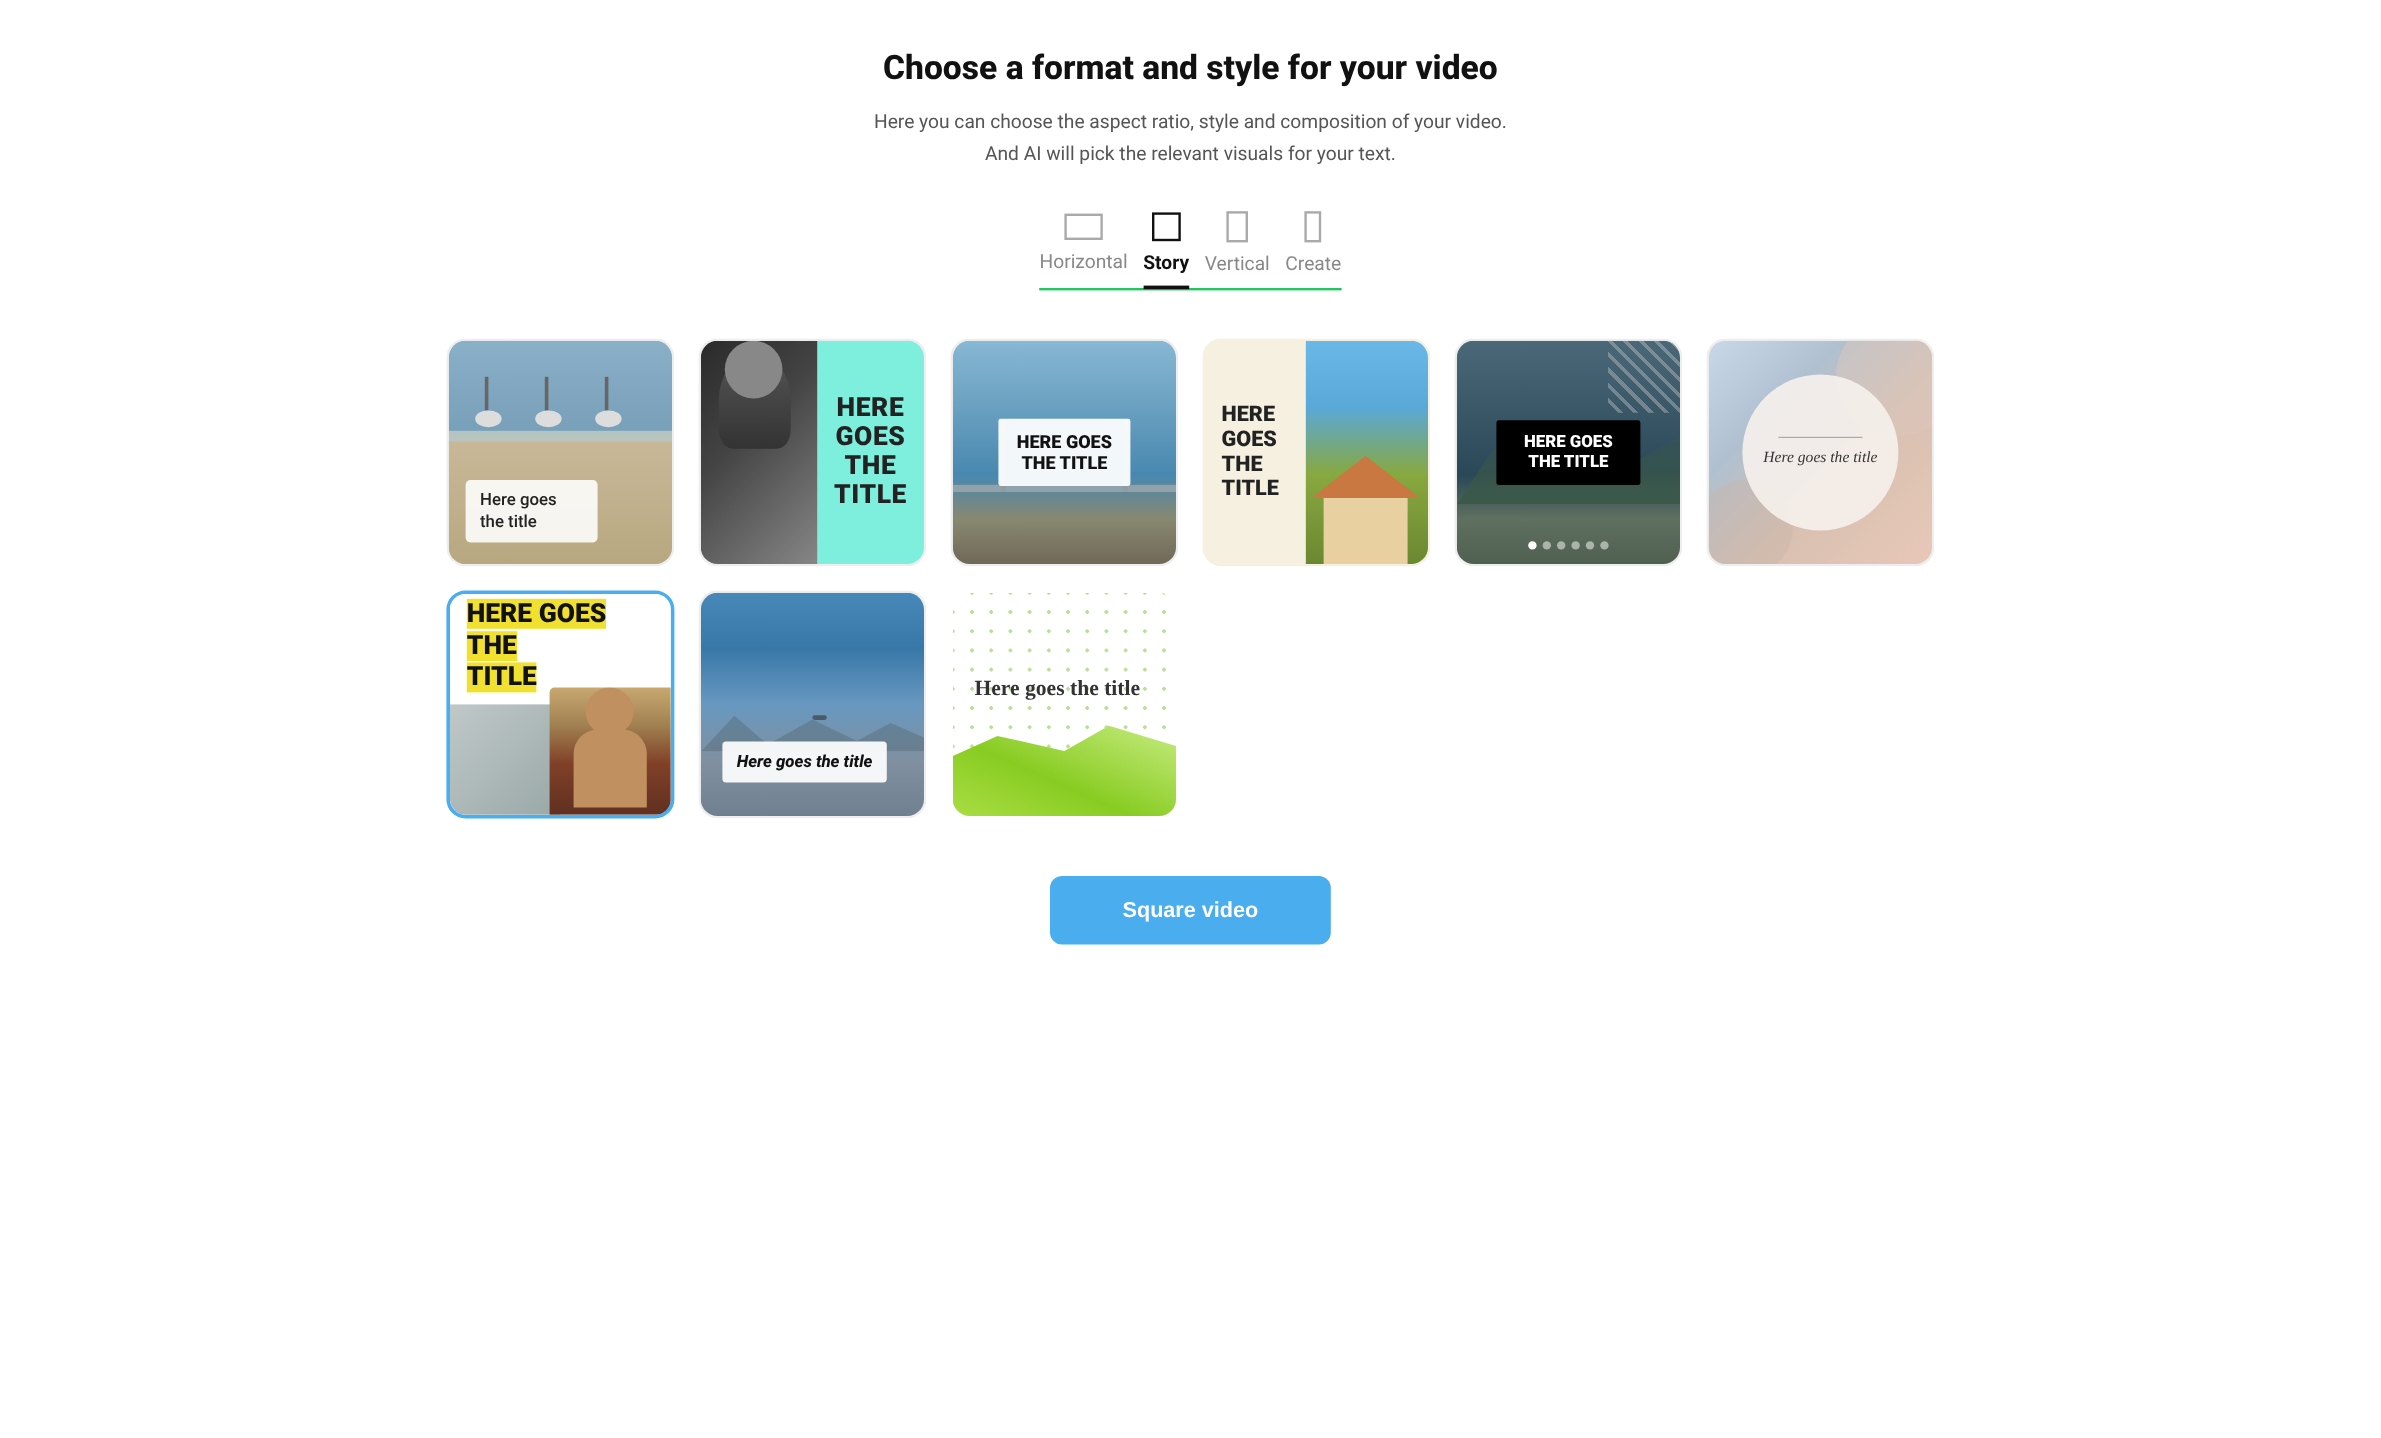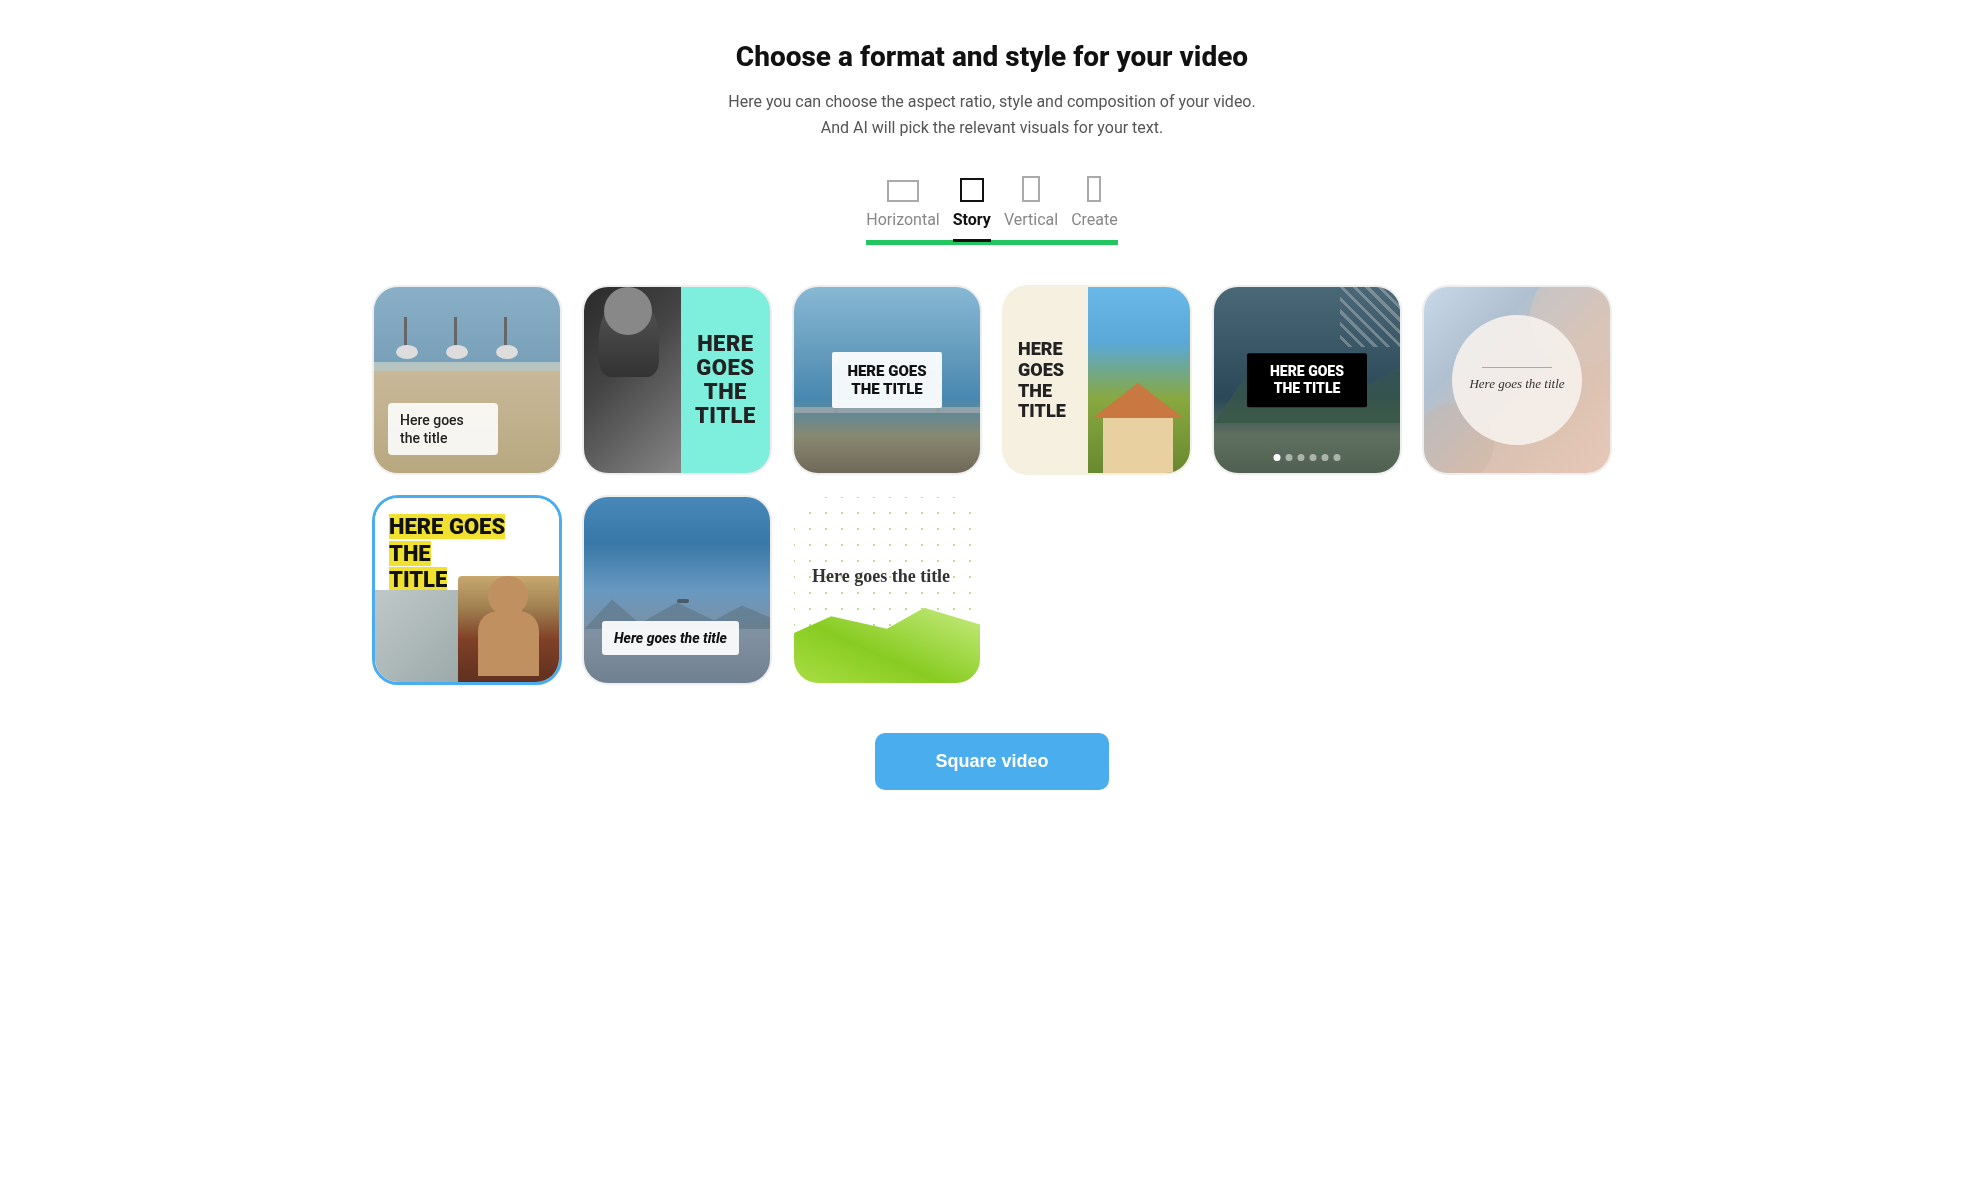--- a/index.html
+++ b/index.html
@@ -23,23 +23,23 @@
     .page-subtitle {
       font-size: 16px;
       text-align: center;
       color: #555;
       line-height: 1.6;
       margin-bottom: 36px;
     }
     
     .format-tabs {
       display: flex;
-      align-items: flex-end;
+      align-items: center;
       gap: 13px;
-      border-bottom: 5px solid #22c55e;
+      border-bottom: 2px solid #22c55e;
       margin-bottom: 40px;
       padding-bottom: 0;
     }
     .tab-item {
       display: flex;
       flex-direction: column;
       align-items: center;
       gap: 8px;
       padding-bottom: 10px;
       cursor: pointer;
@@ -77,21 +77,21 @@
     }
     .templates-grid-row2 {
       display: grid;
       grid-template-columns: repeat(6, 190px);
       gap: 20px;
       margin-bottom: 48px;
     }
     .template-card {
       width: 190px;
       height: 190px;
-      border-radius: 26px;
+      border-radius: 16px;
       overflow: hidden;
       cursor: pointer;
       border: 2px solid transparent;
       position: relative;
       background: #eee;
       flex-shrink: 0;
     }
     
     .card1-scene {
       position: absolute; inset: 0;
@@ -279,21 +279,21 @@
     
     .card7 {
       background: #fff;
       border: 3px solid #4aadee !important;
     }
     .card7-top {
       position: absolute;
       top: 0; left: 0; right: 0;
       height: 55%;
       background: #fff;
-      padding: 16px 14px 0;
+      padding: 4px 14px 0;
     }
     .card7-title {
       font-size: 22px;
       font-weight: 900;
       color: #111;
       text-transform: uppercase;
       line-height: 1.2;
     }
     .card7-title span.highlight {
       background: #f0e030;

